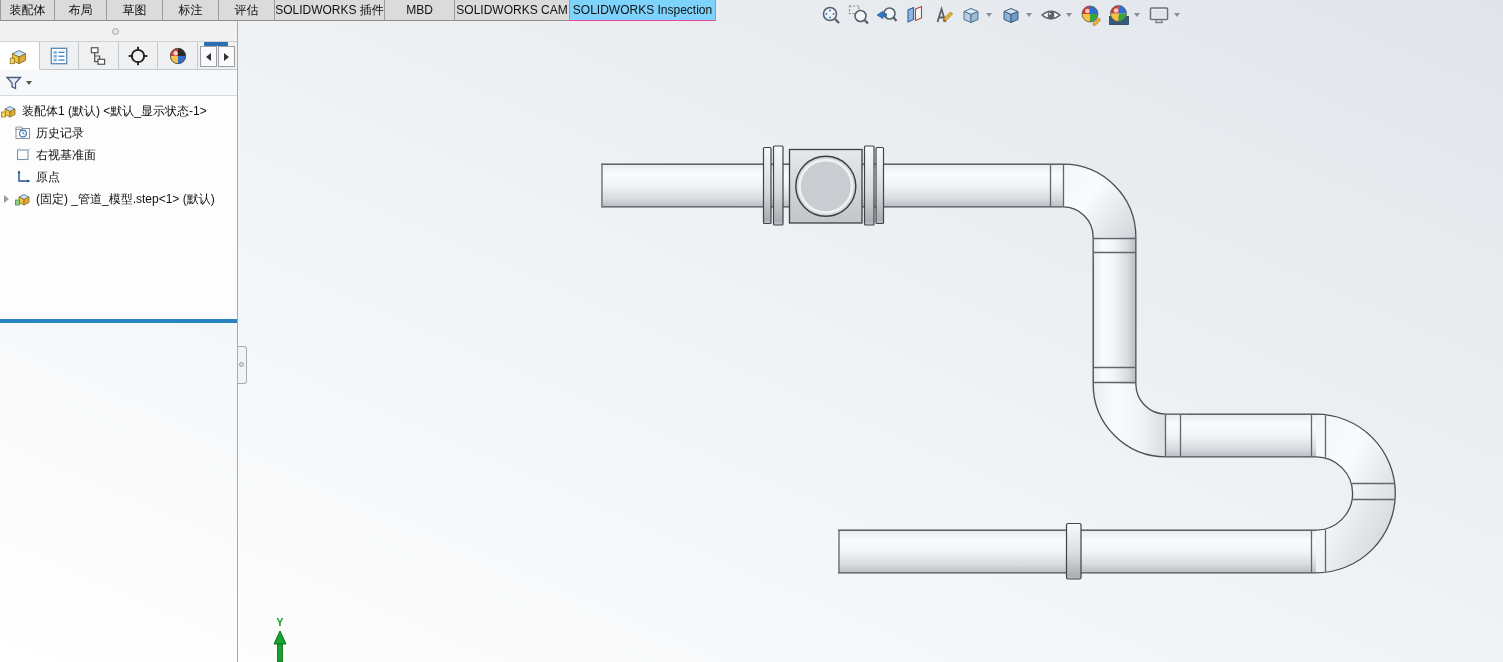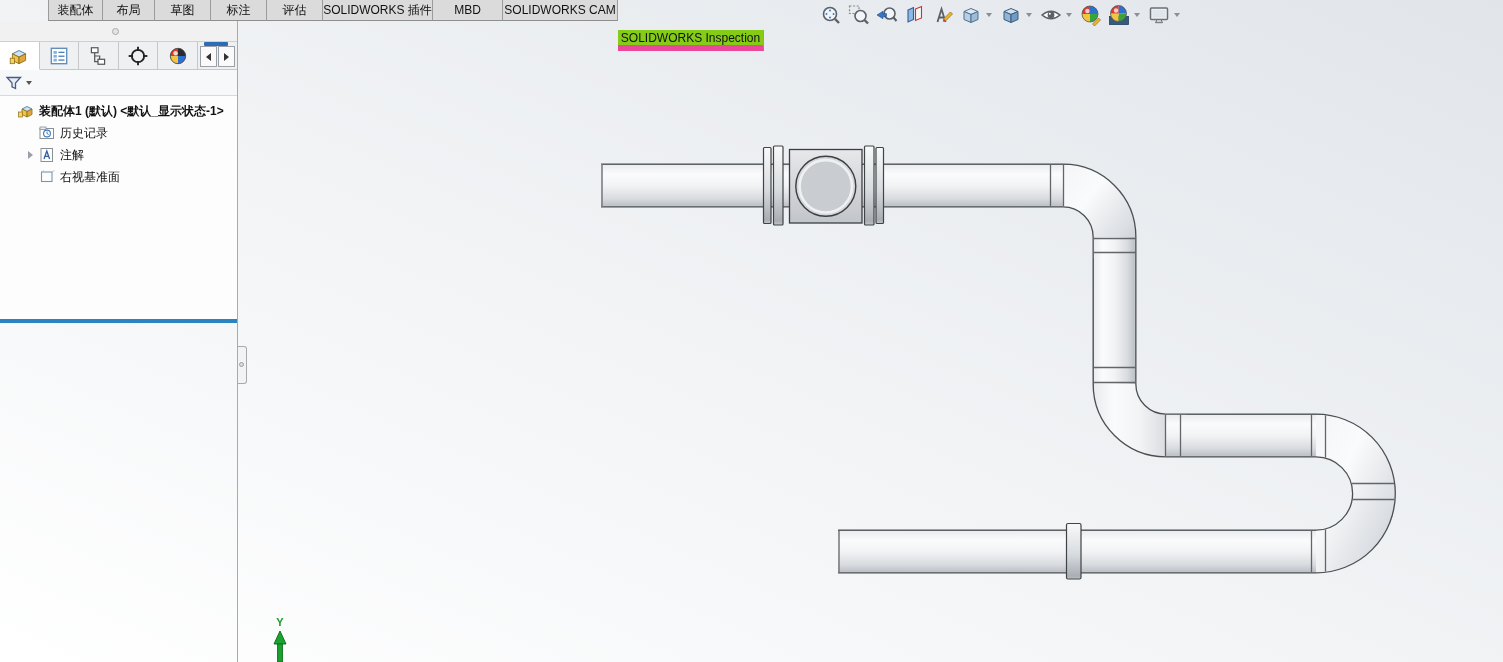--- a/index.html
+++ b/index.html
@@ -4,28 +4,28 @@
 <style>
   * { box-sizing: border-box; }
   html,body { margin:0; padding:0; }
   body {
     width:1503px; height:662px; position:relative; overflow:hidden;
     font-family:"Liberation Sans", sans-serif; color:#111;
     background:linear-gradient(to top right, #ffffff 0%, #f1f3f5 48%, #e1e5ea 100%);
   }
 
   
-  .tabbar { position:absolute; left:0; top:0; height:15px; display:flex; z-index:30;padding-left:48px; }
+  .tabbar { position:absolute; left:0; top:0; height:15px; display:flex; z-index:30; }
   .ctab {
     height:21px; background:#dbdbdb; border-right:1px solid #9b9b9b;
     border-bottom:1px solid #8f8f8f; font-size:12px; display:flex;
     align-items:center; justify-content:center; white-space:nowrap; cursor:default;
   }
   .ctab:first-child { border-left:1px solid #9b9b9b; }
-  .ctab.active { background:#84cc16; border-bottom:6px solid #ec4899;margin-top:30px; }
+  .ctab.active { background:#7dd3fc; border-bottom:1px solid #ec4899; }
   .ctab:nth-child(1){width:55px}.ctab:nth-child(2){width:52px}
   .ctab:nth-child(3){width:56px}.ctab:nth-child(4){width:56px}
   .ctab:nth-child(5){width:56px}.ctab:nth-child(6){width:110px}
   .ctab:nth-child(7){width:70px}.ctab:nth-child(8){width:115px}
   .ctab:nth-child(9){width:146px}
 
   
   .cm-strip {
     position:absolute; left:0; top:21px; width:237px; height:21px;
     background:#f1f1f1; border-bottom:1px solid #cfcfcf; z-index:25;
@@ -68,27 +68,27 @@
     align-items:center; justify-content:center; cursor:pointer; }
   .tri-l { width:0;height:0;border-top:4px solid transparent;border-bottom:4px solid transparent;border-right:5px solid #333; }
   .tri-r { width:0;height:0;border-top:4px solid transparent;border-bottom:4px solid transparent;border-left:5px solid #333; }
 
   .filterrow { position:absolute; left:0; top:28px; width:237px; height:26px;
     background:#f7f8f9; border-bottom:1px solid #d7dadc; display:flex; align-items:center; padding-left:4px; }
   .fcaret { width:0;height:0;border-left:3px solid transparent;border-right:3px solid transparent;
     border-top:4px solid #555; margin-left:2px; }
 
   .tree { position:absolute; left:0; top:54px; width:237px; height:223px; background:#fdfdfe; padding-top:4px; overflow:hidden; }
-  .trow { height:22px; display:flex; align-items:center; font-size:12px; white-space:nowrap; cursor:default;padding-left:24px; }
+  .trow { height:22px; display:flex; align-items:center; font-size:12px; white-space:nowrap; cursor:default; }
   .arrowcol { width:12px; display:flex; justify-content:center; flex:0 0 12px; }
   .indent { width:14px; flex:0 0 14px; }
   .exp { width:0; height:0; border-top:4px solid transparent; border-bottom:4px solid transparent;
     border-left:5px solid #9aa0a6; cursor:pointer; }
   .ticon { width:18px; height:18px; margin-right:4px; flex:0 0 18px; }
-  .trow.root { padding-left:17px;font-weight:bold; }
+  .trow.root { padding-left:0; }
   .tlabel { overflow:hidden; text-overflow:clip; }
 
   .bluebar { position:absolute; left:0; top:277px; width:237px; height:4px; background:#2a84c0; cursor:row-resize; }
 
   
   .model-svg { position:absolute; left:0; top:0; z-index:5; }
   .triad { position:absolute; left:264px; top:616px; z-index:6; width:32px; text-align:center; }
   .triad-label { color:#1a9c2d; font-size:11px; font-weight:bold; height:13px; }
 </style>
 </head>
@@ -392,43 +392,55 @@
       <svg class="ticon" viewBox="0 0 18 18">
         <rect x="2" y="4.5" width="13.5" height="10" fill="#ffffff" stroke="#8a9096" stroke-width="1"></rect>
         <rect x="2" y="3" width="6" height="2.5" fill="#e9edf1" stroke="#8a9096" stroke-width="0.8"></rect>
         <circle cx="9" cy="9.5" r="3.4" fill="#ffffff" stroke="#3a77b8" stroke-width="1.1"></circle>
         <path d="M9 7.6 V9.5 L10.6 10.5" fill="none" stroke="#3a77b8" stroke-width="1"></path>
       </svg>
       <span class="tlabel">历史记录</span>
     </div>
 
 
+
+
+
+    <div class="trow">
+      <div class="arrowcol"></div>
+        <div class="indent" style="width:2px;flex:0 0 2px"></div>
+      <svg class="ticon" viewBox="0 0 18 18">
+        <rect x="3.5" y="4" width="10.5" height="9.5" fill="none" stroke="#7a95ad" stroke-width="1.1"></rect>
+        <path d="M3.5 4 L6 2.5 M14 4 L16.5 2.5" stroke="#aebfcc" stroke-width="0.9"></path>
+      </svg>
+      <span class="tlabel">右视基准面</span>
+    </div>
+
+    <div class="trow">
+      <div class="arrowcol"></div>
+        <div class="indent" style="width:2px;flex:0 0 2px"></div>
+      <svg class="ticon" viewBox="0 0 18 18">
+        <path d="M5 4.5 V13 H14" fill="none" stroke="#1f4e8c" stroke-width="1.4"></path>
+        <polygon points="5,2 3.6,5.2 6.4,5.2" fill="#1f4e8c"></polygon>
+        <polygon points="16.5,13 13.3,11.6 13.3,14.4" fill="#1f4e8c"></polygon>
+      </svg>
+      <span class="tlabel">原点</span>
+    </div>
+
     <div class="trow">
       <div class="arrowcol">
           <div class="exp"></div>
         </div>
       <div class="indent" style="width:2px;flex:0 0 2px"></div>
       <svg class="ticon" viewBox="0 0 18 18">
-        <rect x="3" y="2.5" width="11.5" height="13" fill="#ffffff" stroke="#8a9096" stroke-width="1"></rect>
-        <path d="M6 13 L8.8 5 L11.6 13 M7 10.3 H10.6" fill="none" stroke="#2e5fa3" stroke-width="1.3"></path>
-      </svg>
-      <span class="tlabel">注解</span>
-    </div>
-
-
-
-    <div class="trow">
-      <div class="arrowcol"></div>
-        <div class="indent" style="width:2px;flex:0 0 2px"></div>
-      <svg class="ticon" viewBox="0 0 18 18">
-        <rect x="3.5" y="4" width="10.5" height="9.5" fill="none" stroke="#7a95ad" stroke-width="1.1"></rect>
-        <path d="M3.5 4 L6 2.5 M14 4 L16.5 2.5" stroke="#aebfcc" stroke-width="0.9"></path>
-      </svg>
-      <span class="tlabel">右视基准面</span>
-    </div>
-
-
+        <path d="M5 7 L10 4.5 L15 7 L10 9.5 Z" fill="#cfe3f5" stroke="#4a6d8c" stroke-width="0.8"></path>
+        <path d="M5 7 L10 9.5 L10 15 L5 12.5 Z" fill="#f2c53d" stroke="#8a6d1f" stroke-width="0.8"></path>
+        <path d="M15 7 L10 9.5 L10 15 L15 12.5 Z" fill="#e0a73c" stroke="#8a6d1f" stroke-width="0.8"></path>
+        <rect x="1.5" y="10" width="4" height="5" fill="#8fd08f" stroke="#3b7a3b" stroke-width="0.7"></rect>
+      </svg>
+      <span class="tlabel">(固定) _管道_模型.step&lt;1&gt; (默认)</span>
+    </div>
 
 
   </div>
 
   <div class="bluebar"></div>
 </div>
 
 </body></html>

